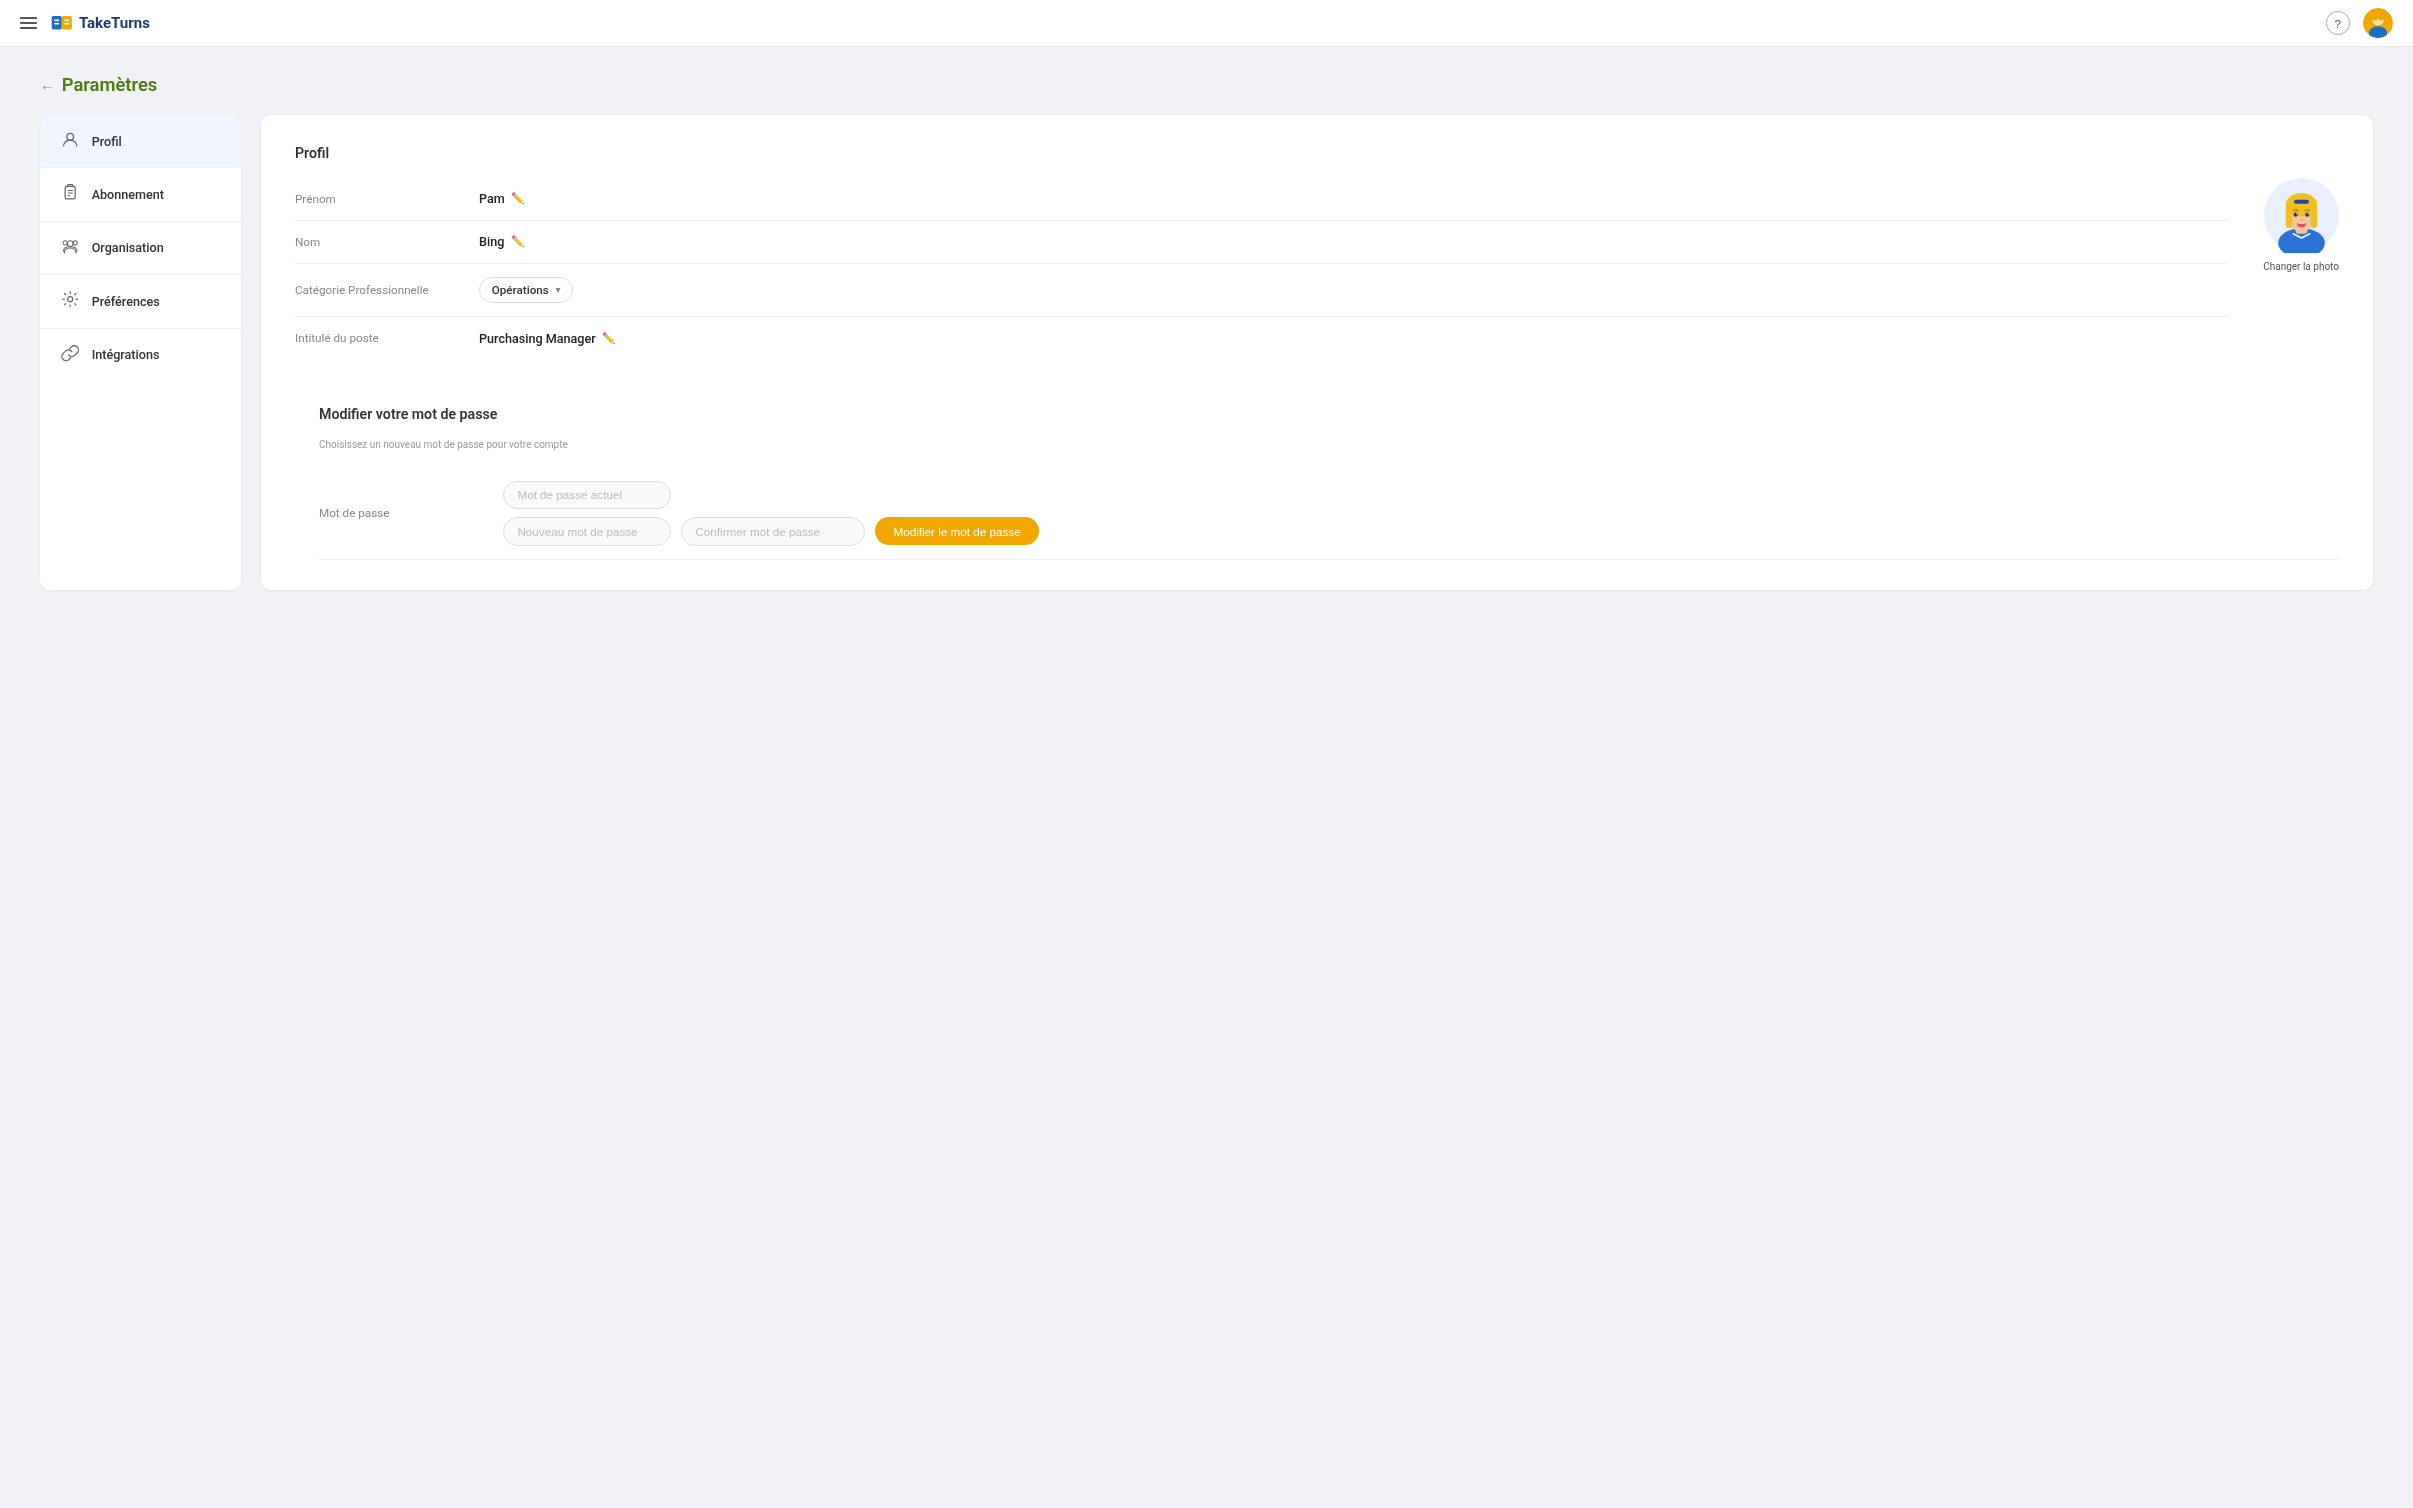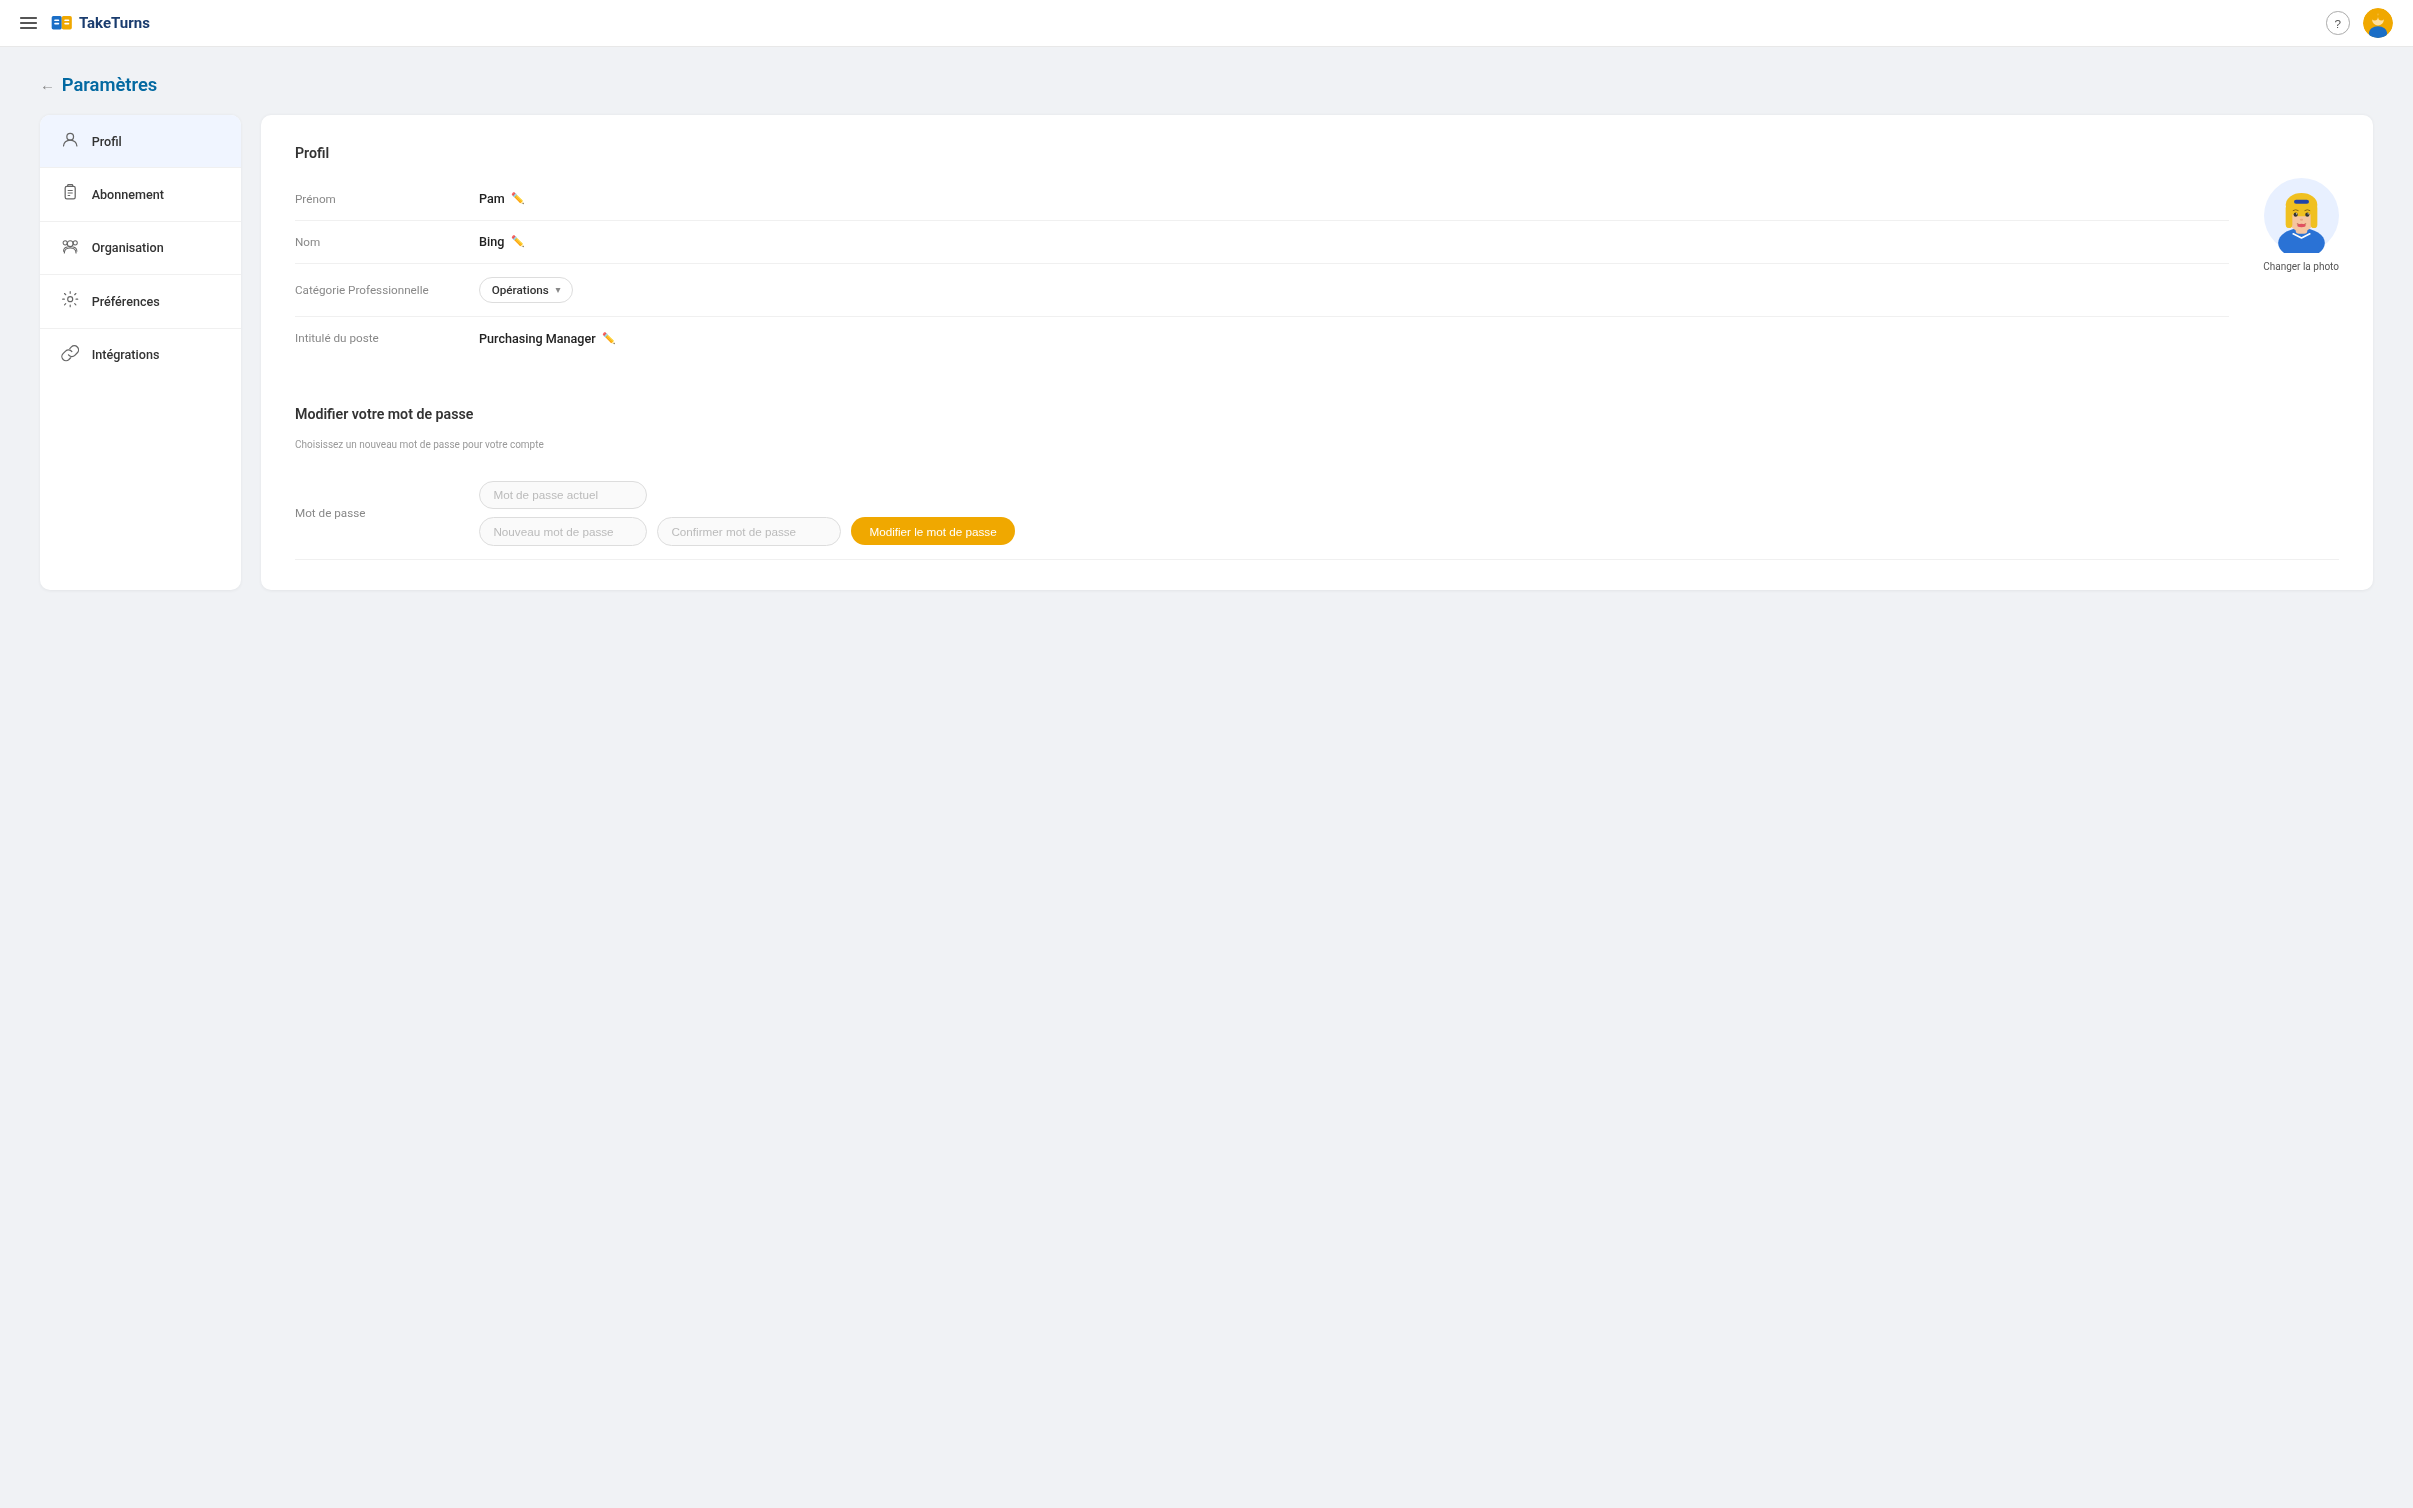--- a/index.html
+++ b/index.html
@@ -89,21 +89,21 @@
       color: #555;
       font-size: 13.4px;
     }
     .breadcrumb-arrow {
       font-size: 15px;
       color: #888;
     }
     .page-title {
       font-size: 18.4px;
       font-weight: 600;
-      color: #0369a1;
+      color: #4d7c0f;
     }
 
     
     .content-layout {
       display: flex;
       gap: 20px;
     }
 
     
     .sidebar {
@@ -229,20 +229,21 @@
       font-size: 10px;
       color: #555;
       cursor: pointer;
       text-align: center;
     }
 
     
     .password-section {
       margin-top: 30px;
       padding-top: 17px;
+      margin-left: 24px;
     }
     .password-desc {
       font-size: 10px;
       color: #999;
       margin-bottom: 17px;
     }
     .password-row {
       display: flex;
       align-items: center;
       padding: 13.4px 0;

